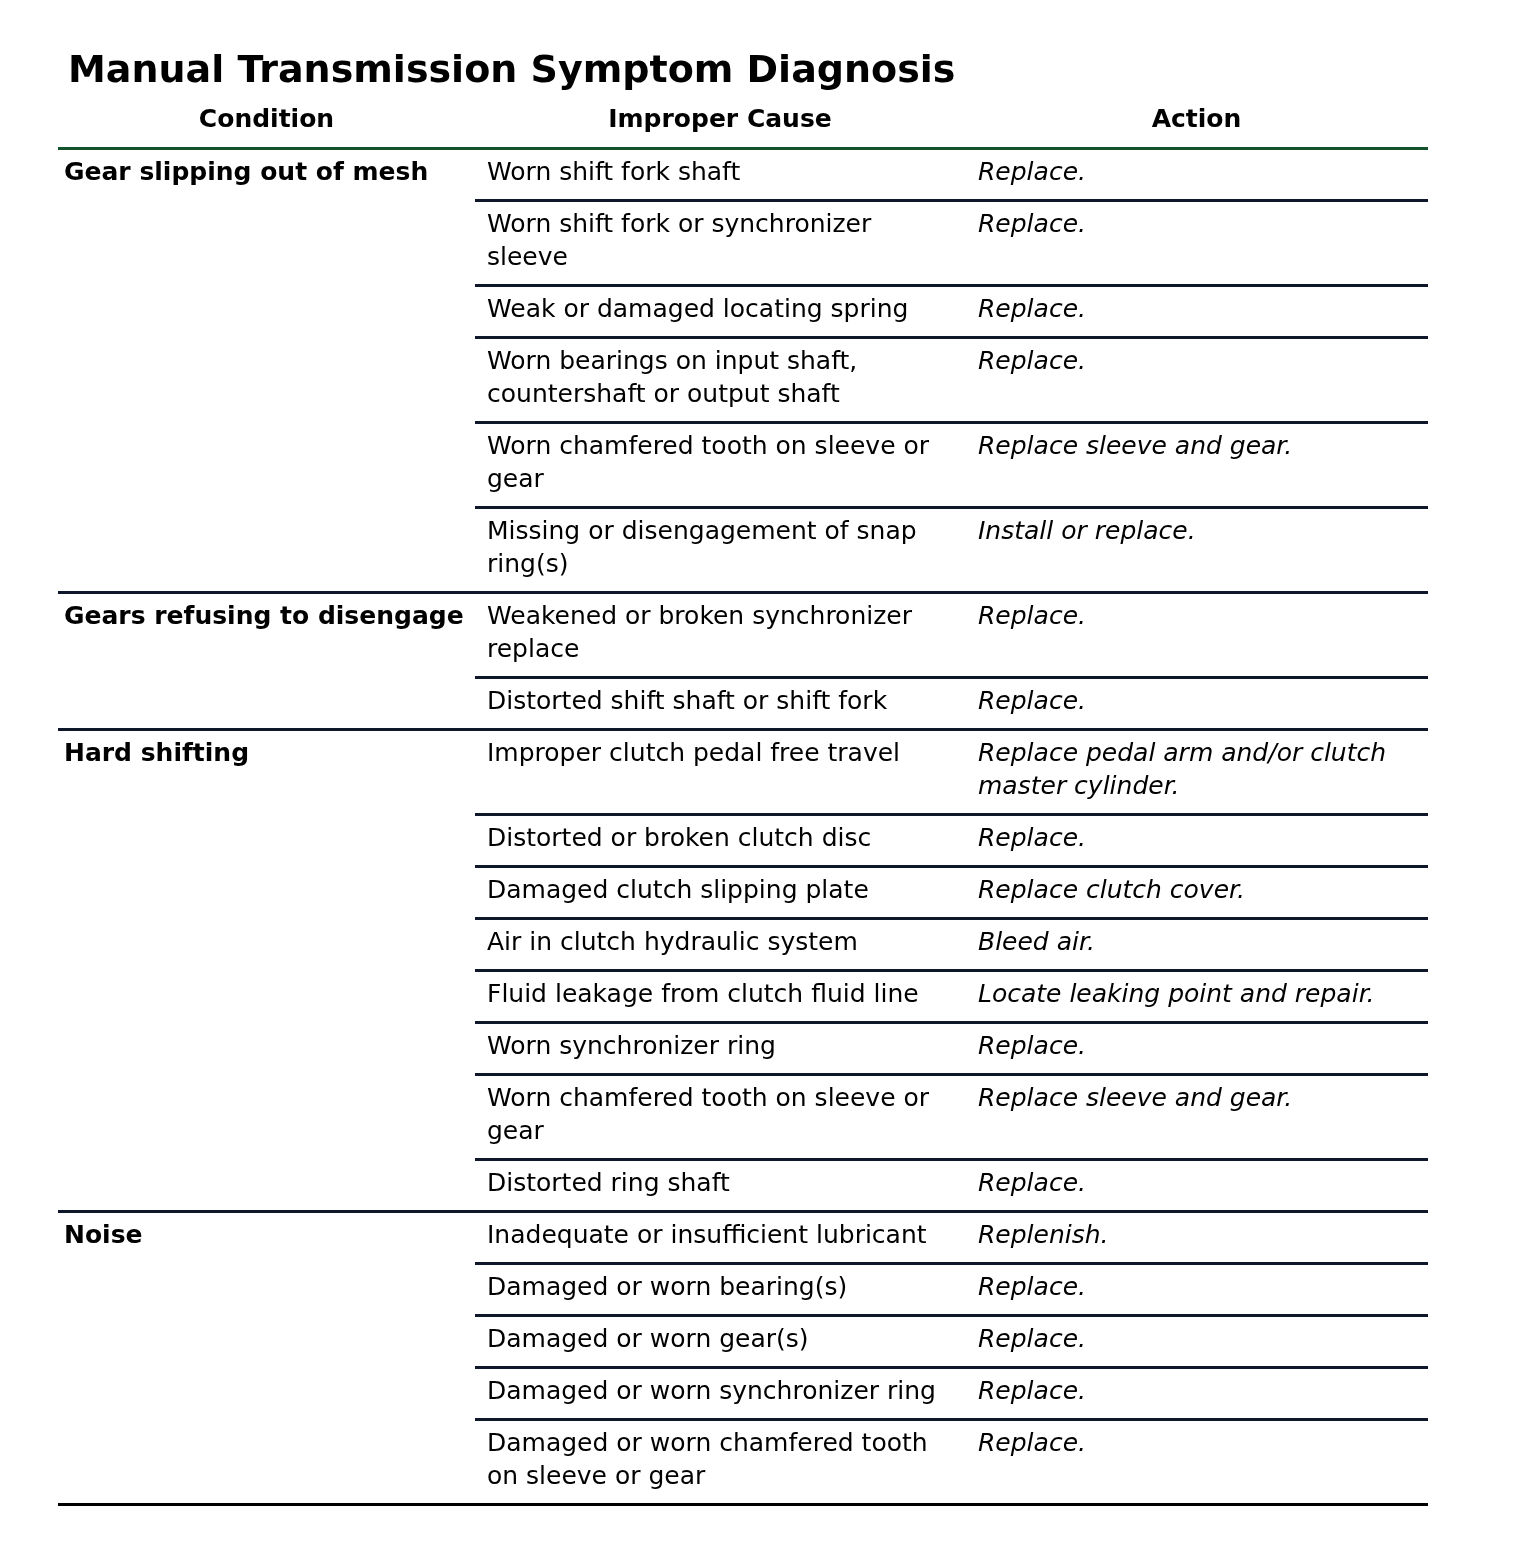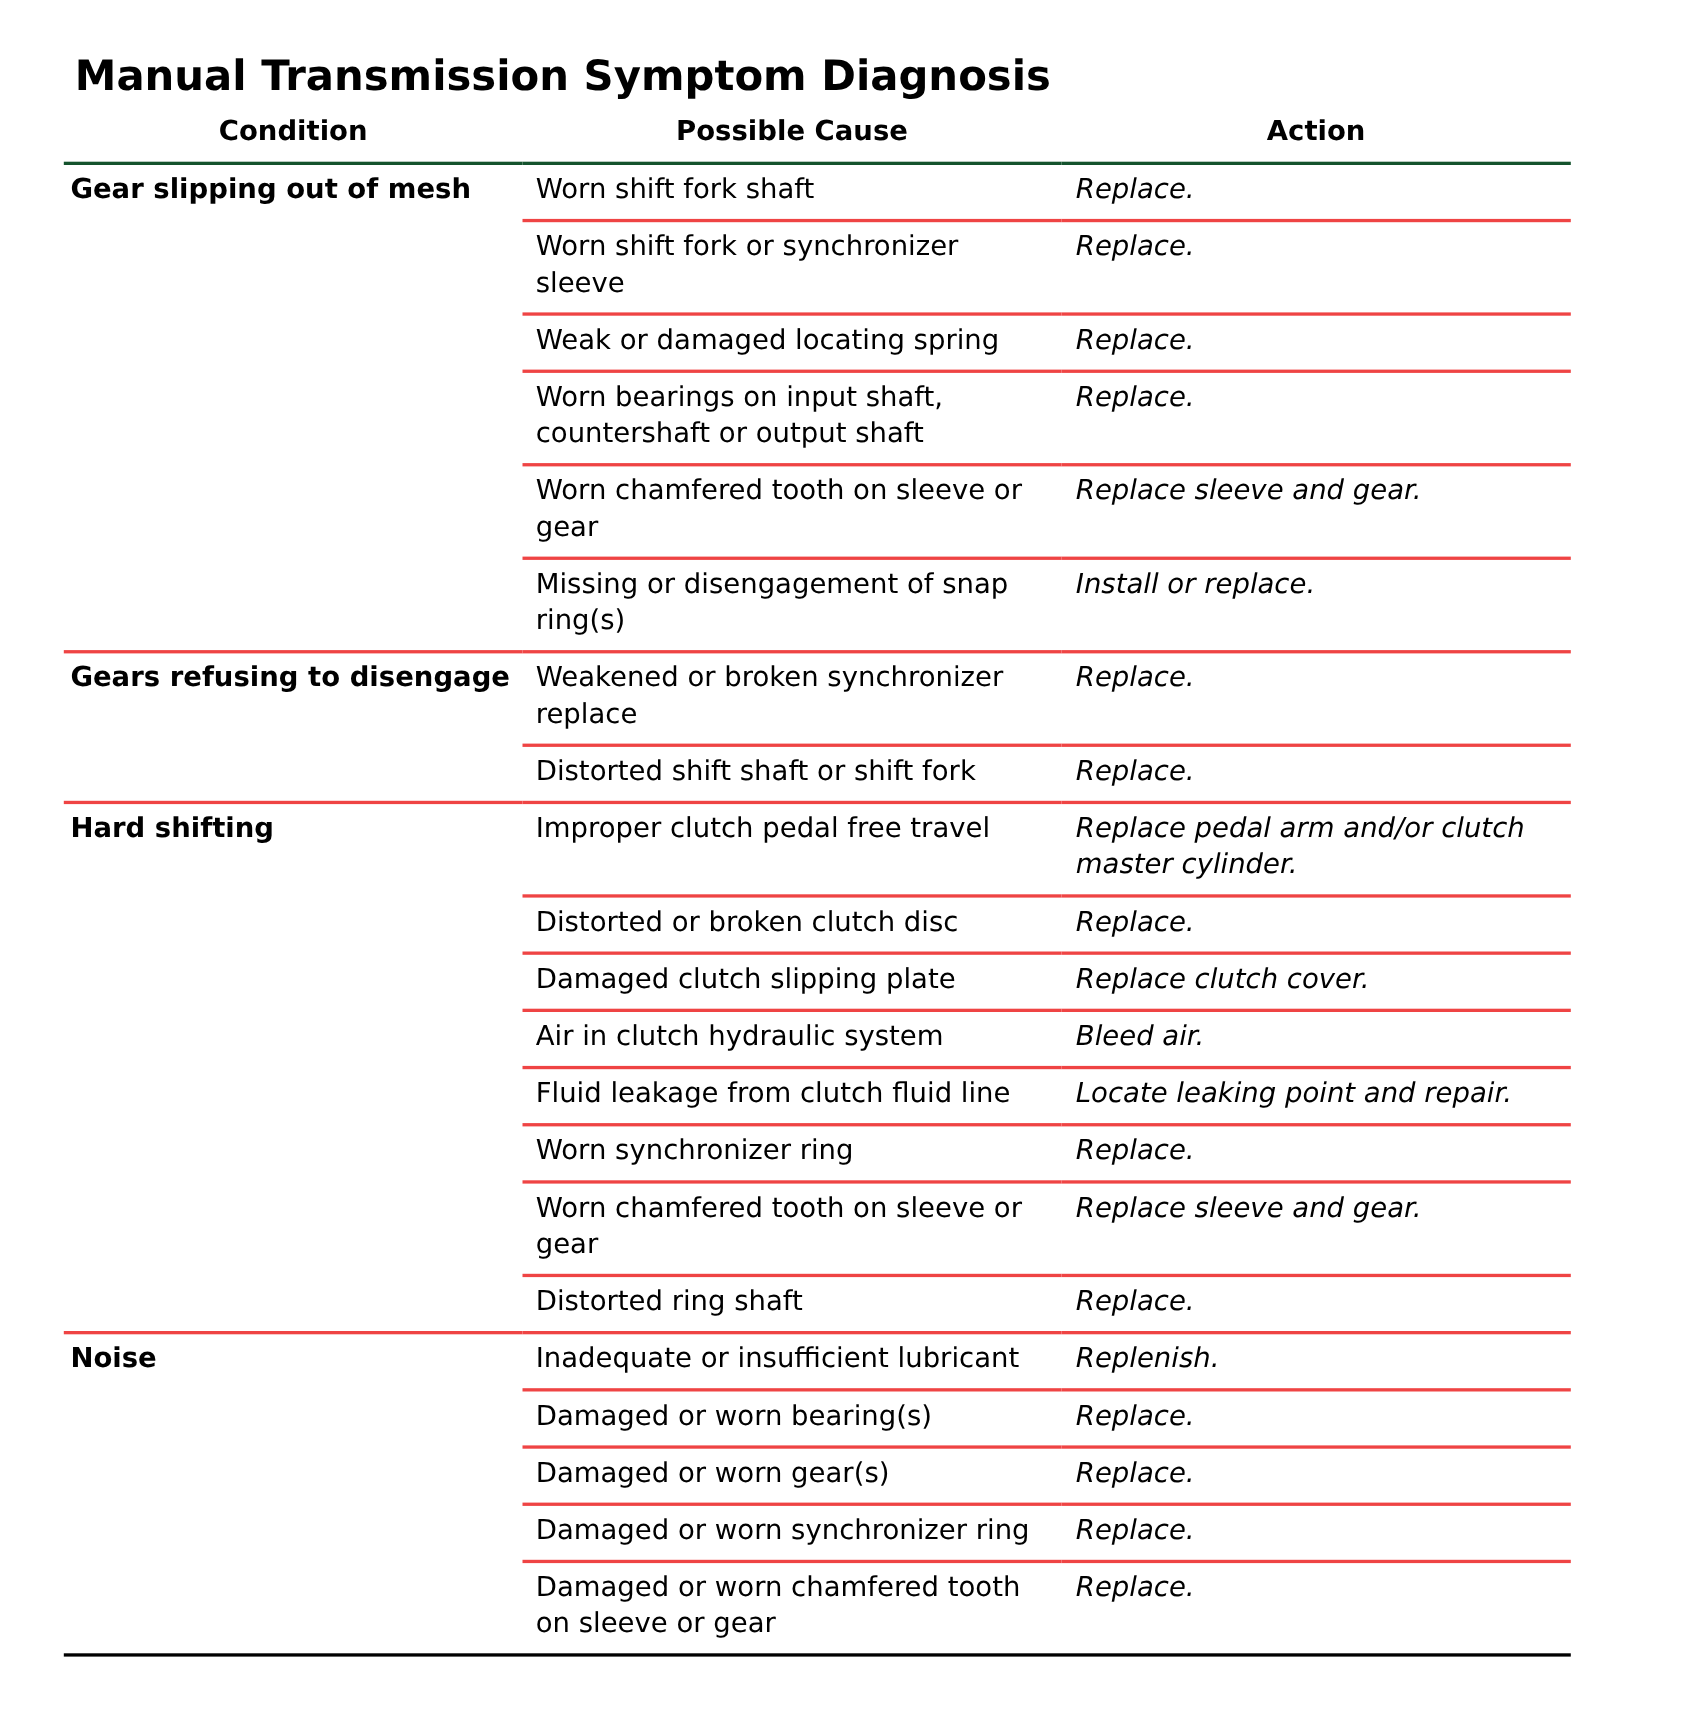--- a/index.html
+++ b/index.html
@@ -83,21 +83,21 @@
   }
   td.action {
     font-style: italic;
     padding-left: 13px;
     padding-right: 4px;
   }
 
   
   
   tbody td.rule-top {
-    border-top: 3px solid #ef4444;
+    border-top: 3px solid #0f172a;
   }
 
   
   tbody tr.first-row td {
     border-top: 3px solid #14532d;
   }
 
   
   .bottom-rule {
     height: 3px;
@@ -121,21 +121,21 @@
   <div class="table-wrap">
     <table class="diag">
       <colgroup>
         <col class="c-cond">
         <col class="c-cause">
         <col class="c-action">
       </colgroup>
       <thead>
         <tr>
           <th class="h-cond">Condition</th>
-          <th class="h-cause">Possible Cause</th>
+          <th class="h-cause">Improper Cause</th>
           <th class="h-action">Action</th>
         </tr>
       </thead>
       <tbody id="table-body">
           <tr class="first-row">
             <td class="cond " rowspan="6">Gear slipping out of mesh</td>
             <td class="cause ">Worn shift fork shaft</td>
             <td class="action ">Replace.</td>
           </tr>
           <tr>

